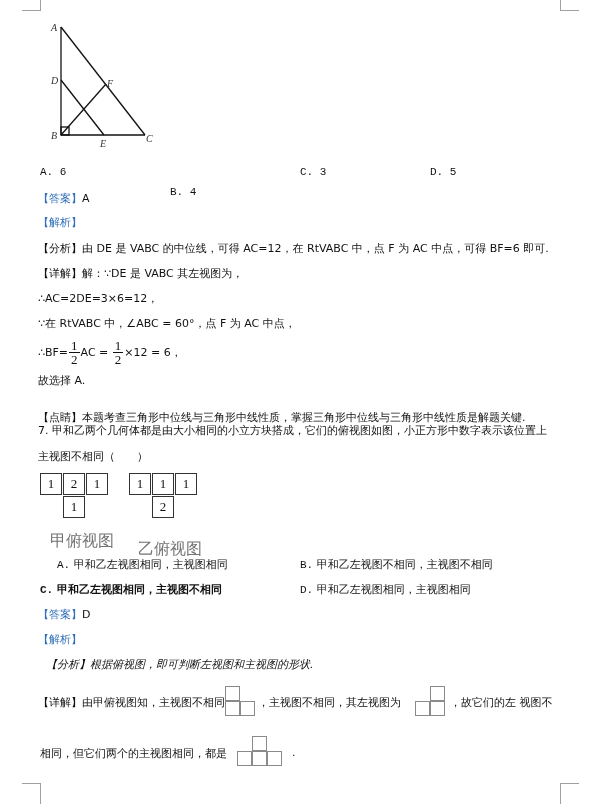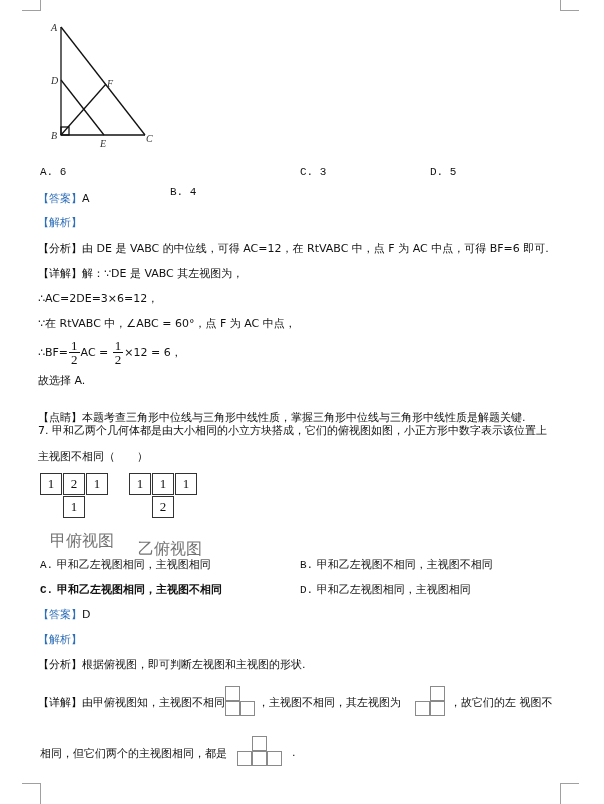--- a/index.html
+++ b/index.html
@@ -84,30 +84,30 @@
 <div class="cap" style="left:50px;top:531px;">甲俯视图</div>
 
 <div class="grid" style="left:129px;top:473px;">
   <div class="cell" style="left:0;top:0;">1</div>
   <div class="cell" style="left:23px;top:0;">1</div>
   <div class="cell" style="left:46px;top:0;">1</div>
   <div class="cell" style="left:23px;top:23px;">2</div>
 </div>
 <div class="cap" style="left:138px;top:531px;margin-top:8px;">乙俯视图</div>
 
-<div class="abs" style="left:40px;top:557px;"><span class="mono">A.</span> <span>甲和乙左视图相同，主视图相同</span></div>
+<div class="abs" style="left:57px;top:557px;"><span class="mono">A.</span> <span>甲和乙左视图相同，主视图相同</span></div>
 <div class="abs" style="left:300px;top:557px;"><span class="mono">B.</span> <span>甲和乙左视图不相同，主视图不相同</span></div>
 <div class="abs" style="left:40px;top:582px;font-weight:bold;"><span class="mono">C.</span> <span>甲和乙左视图相同，主视图不相同</span></div>
 <div class="abs" style="left:300px;top:582px;"><span class="mono">D.</span> <span>甲和乙左视图相同，主视图相同</span></div>
 
 <div class="abs" style="left:38px;top:607px;">
   <span class="blue">【答案】</span><span>D</span>
 </div>
 <div class="abs blue" style="left:38px;top:632px;">【解析】</div>
-<div class="abs" style="left:38px;top:657px;">
+<div class="abs" style="left:46px;top:657px;font-style:italic;">
   <span>【分析】</span><span>根据俯视图，即可判断左视图和主视图的形状.</span>
 </div>
 
 <div class="abs" style="left:38px;top:695px;">
   <span>【详解】</span><span>由甲俯视图知，主视图不相同</span>
 </div>
 <div class="mini" style="left:225px;top:686px;width:32px;height:32px;">
   <div style="left:0;top:0;"></div>
   <div style="left:0;top:15px;"></div>
   <div style="left:15px;top:15px;"></div>

